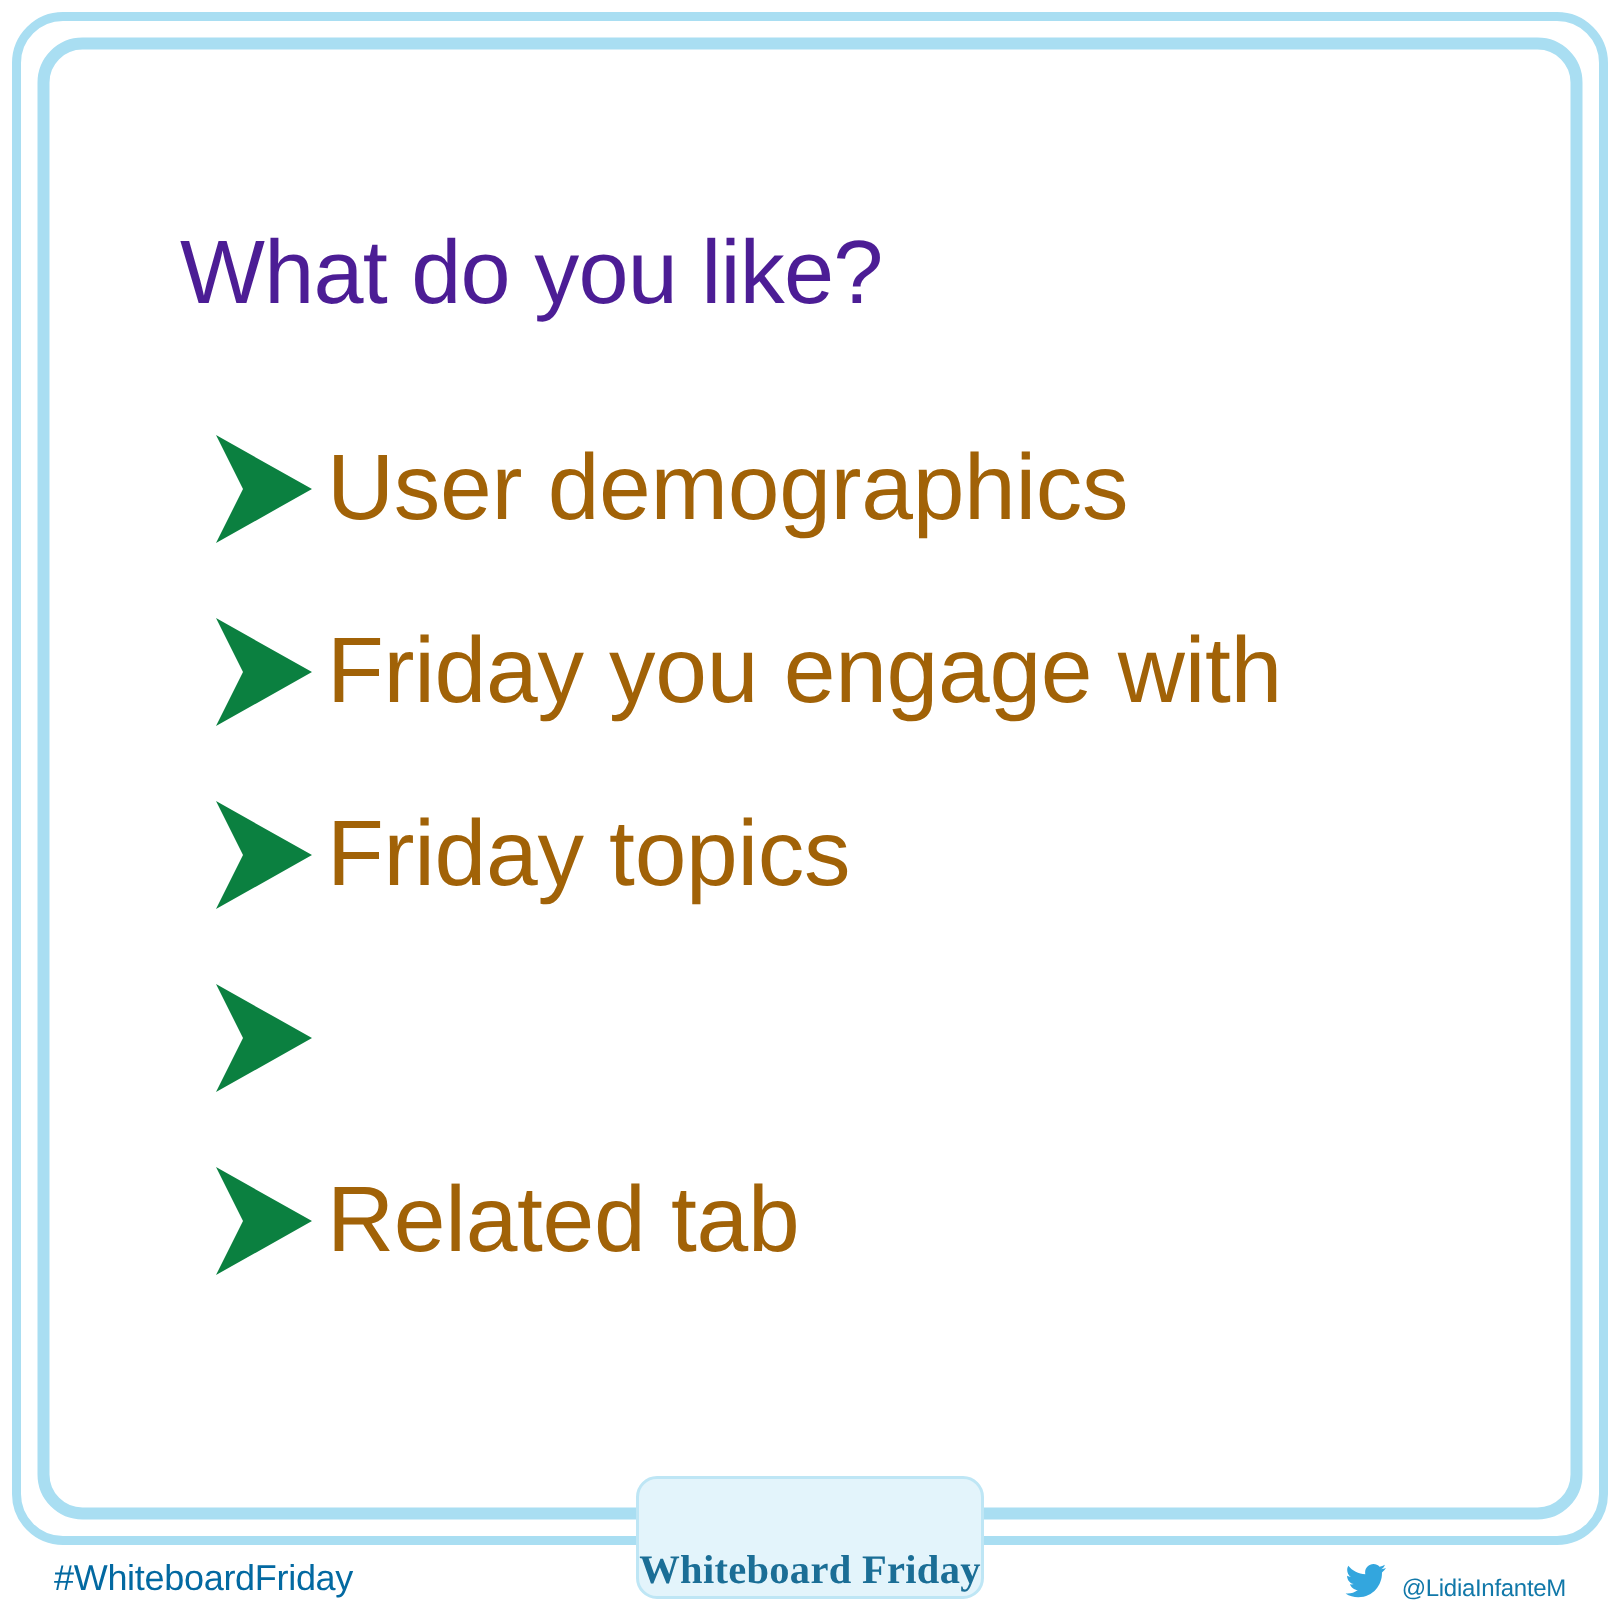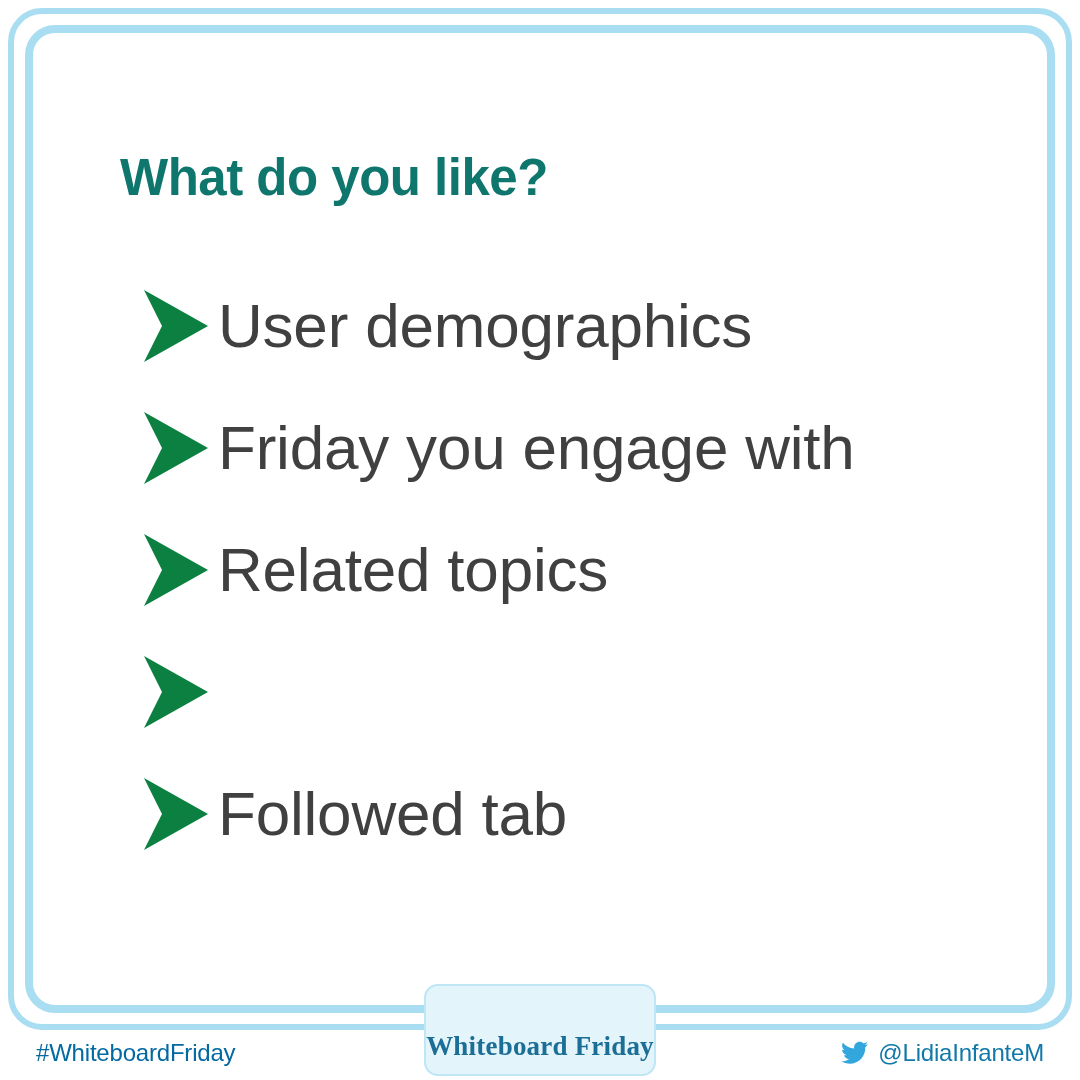--- a/index.html
+++ b/index.html
@@ -43,23 +43,23 @@
     border: 8px solid #A9DEF2;
     border-radius: 30px;
     pointer-events: none;
   }
 
   
   .title {
     position: absolute;
     left: 120px;
     top: 152px;
-    font-size: 51px;
-    font-weight: bold;
-    color: #0f766e;
+    font-size: 60px;
+    font-weight: normal;
+    color: #4c1d95;
     letter-spacing: -0.5px;
     white-space: nowrap;
     line-height: 1;
   }
 
   
   .bullet-list {
     position: absolute;
     left: 140px;
     top: 282px;
@@ -73,21 +73,21 @@
   }
   .arrow-icon {
     flex: 0 0 auto;
     width: 70px;
     height: 76px;
     display: block;
     margin-right: 8px;
   }
   .bullet-text {
     font-size: 62px;
-    color: #404040;
+    color: #a16207;
     line-height: 1;
     white-space: nowrap;
     letter-spacing: -0.2px;
   }
 
   
   .hashtag {
     position: absolute;
     left: 36px;
     top: 1039px;
@@ -97,37 +97,38 @@
   }
   .handle {
     position: absolute;
     right: 36px;
     top: 1039px;
     display: flex;
     align-items: center;
     gap: 9px;
   }
   .handle-text {
-    font-size: 24px;
+    font-size: 16px;
     color: #1178A9;
     letter-spacing: -0.2px;
+    margin-top: 12px;
   }
   .twitter-icon {
     width: 28px;
     height: 24px;
     display: block;
   }
 
   
   .badge {
     position: absolute;
     left: 424px;
     top: 984px;
     width: 232px;
-    height: 92px;
+    height: 82px;
     background: #E3F4FB;
     border: 2px solid #BEE6F5;
     border-radius: 14px;
     box-sizing: border-box;
     display: flex;
     flex-direction: column;
     align-items: center;
     justify-content: flex-start;
     padding-top: 8px;
     gap: 36px;
@@ -167,34 +168,34 @@
       <svg class="arrow-icon" viewBox="0 0 70 76">
         <path d="M4 2 L68 38 L4 74 L22 38 Z" fill="#0B8040"></path>
       </svg>
       <span class="bullet-text">Friday you engage with</span>
     </div>
 
     <div class="bullet-row">
       <svg class="arrow-icon" viewBox="0 0 70 76">
         <path d="M4 2 L68 38 L4 74 L22 38 Z" fill="#0B8040"></path>
       </svg>
-      <span class="bullet-text">Related topics</span>
-    </div>
-
-    <div class="bullet-row">
-      <svg class="arrow-icon" viewBox="0 0 70 76">
-        <path d="M4 2 L68 38 L4 74 L22 38 Z" fill="#0B8040"></path>
-      </svg>
-    </div>
-
-    <div class="bullet-row">
-      <svg class="arrow-icon" viewBox="0 0 70 76">
-        <path d="M4 2 L68 38 L4 74 L22 38 Z" fill="#0B8040"></path>
-      </svg>
-      <span class="bullet-text">Followed tab</span>
+      <span class="bullet-text">Friday topics</span>
+    </div>
+
+    <div class="bullet-row">
+      <svg class="arrow-icon" viewBox="0 0 70 76">
+        <path d="M4 2 L68 38 L4 74 L22 38 Z" fill="#0B8040"></path>
+      </svg>
+    </div>
+
+    <div class="bullet-row">
+      <svg class="arrow-icon" viewBox="0 0 70 76">
+        <path d="M4 2 L68 38 L4 74 L22 38 Z" fill="#0B8040"></path>
+      </svg>
+      <span class="bullet-text">Related tab</span>
     </div>
 
   </div>
 
   <div class="badge">
     <svg class="moz-logo" viewBox="0 0 192 48">
       <g fill="#1B76A8">
         <path d="M2 44 L2 6 L18 6 L32 28 L46 6 L62 6 L62 44 L48 44 L48 24 L36 42 L28 42 L16 24 L16 44 Z"></path>
         <path d="M94 4 C80 4 70 13 70 25 C70 37 80 46 94 46 C108 46 118 37 118 25 C118 13 108 4 94 4 Z M94 16 C99 16 103 20 103 25 C103 30 99 34 94 34 C89 34 85 30 85 25 C85 20 89 16 94 16 Z"></path>
         <rect x="72" y="21" width="44" height="9"></rect>

